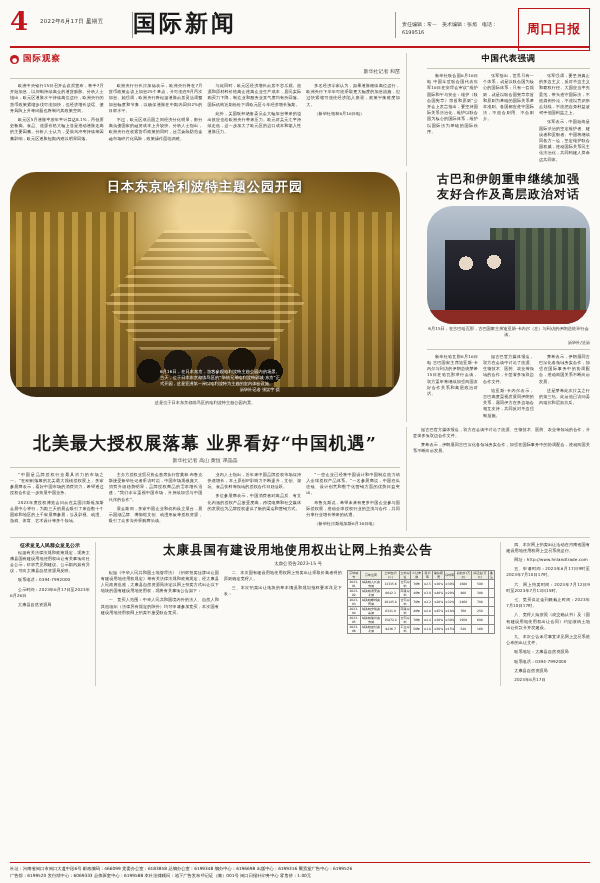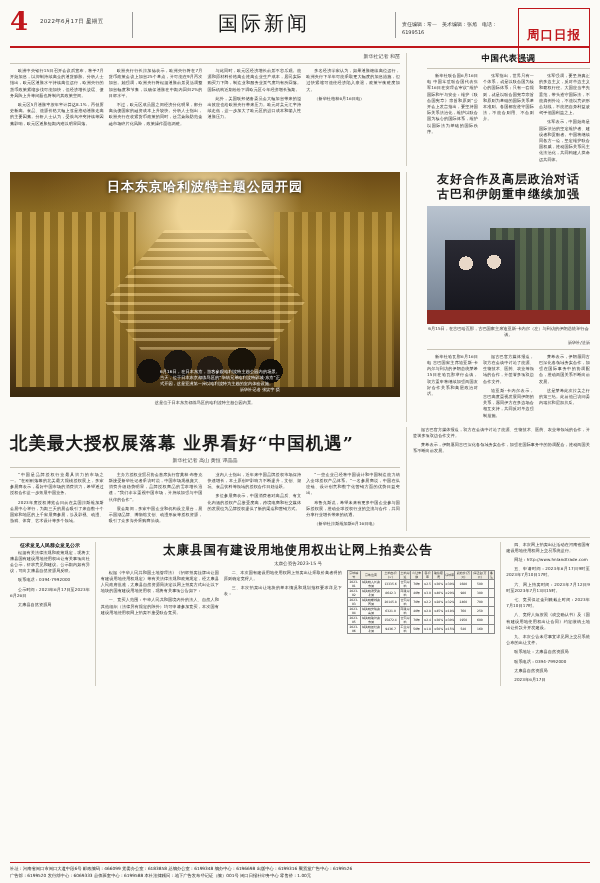--- a/index.html
+++ b/index.html
@@ -11,24 +11,24 @@
     overflow:hidden;
     position:relative;
   }
   .page{position:relative;width:600px;height:883px;box-sizing:border-box;padding:8px 10px 0 10px;}
 
   
   .masthead{display:flex;align-items:flex-start;height:38px;border-bottom:2px solid #c0171c;position:relative;}
   .pagenum{color:#c0171c;font-size:26px;font-weight:bold;line-height:1;font-family:"DejaVu Serif","Liberation Serif",serif;width:26px;}
   .issuedate{font-size:5.5px;color:#333;padding:10px 0 0 4px;width:92px;letter-spacing:.3px;}
   .vrule{width:1px;background:#999;height:26px;margin-top:4px;}
-  .mast-title{flex:1;text-align:center;font-size:20px;font-weight:normal;letter-spacing:3px;font-family:"DejaVu Serif","Liberation Serif",serif;line-height:30px;}
+  .mast-title{flex:1;text-align:left;font-size:23px;font-weight:bold;letter-spacing:3px;font-family:"DejaVu Serif","Liberation Serif",serif;line-height:30px;}
   .mast-credits{font-size:5px;color:#333;width:116px;padding:12px 0 0 6px;line-height:8px;}
   .logo{width:72px;text-align:center;}
-  .logo-box{border:1.5px solid #c0171c;color:#c0171c;font-size:12.5px;font-weight:bold;padding:18px 2px;letter-spacing:1px;font-family:"DejaVu Serif","Liberation Serif",serif;}
+  .logo-box{border:1.5px solid #c0171c;color:#c0171c;font-size:12.5px;font-weight:bold;padding:12px 2px;letter-spacing:1px;font-family:"DejaVu Serif","Liberation Serif",serif;}
 
   
   .tcol{font-size:4.1px;line-height:6.2px;text-align:justify;color:#2b2b2b;letter-spacing:.1px;}
   .tcol p{margin:0 0 3px 0;text-indent:8px;}
 
   
   .top{display:flex;margin-top:5px;}
   .left-main{width:396px;padding-right:6px;box-sizing:border-box;}
   .right-main{width:184px;padding-left:20px;box-sizing:border-box;border-left:1px solid #cfcbc0;}
 
@@ -57,21 +57,21 @@
   .ali-figs{position:absolute;right:0;top:0;width:96px;height:74px;background:
      radial-gradient(circle at 20% 70%,#6a5a50 0 7px,transparent 7px),
      radial-gradient(circle at 42% 62%,#3a4a6a 0 9px,transparent 9px),
      radial-gradient(circle at 66% 66%,#7a5a4a 0 8px,transparent 8px),
      radial-gradient(circle at 86% 72%,#4a3a5a 0 7px,transparent 7px),
      linear-gradient(180deg,#e8c9d4,#d9b7c6);}
   .ad-cap{font-size:4px;line-height:6px;color:#5a2a2a;margin-top:3px;text-align:justify;}
   .ad-sign{font-size:4px;color:#5a2a2a;text-align:right;margin-top:2px;}
 
   
-  .photo{position:relative;overflow:hidden;background:#2a1f14;}
+  .photo{position:relative;overflow:hidden;background:#2a1f14;border-radius:26px;}
   .photo .ptitle{position:absolute;top:6px;left:0;right:0;text-align:center;color:#fff;font-size:13px;font-weight:bold;letter-spacing:1px;text-shadow:0 0 4px #000;font-family:"DejaVu Serif","Liberation Serif",serif;}
   .pcap{font-size:4.2px;line-height:6px;color:#fff;text-align:justify;}
   .pcap-dark{font-size:4.2px;line-height:6px;color:#333;text-align:center;margin-top:2px;}
 
   .harry{height:225px;background:
     radial-gradient(ellipse at 50% 18%,rgba(255,230,170,.85) 0 10%,rgba(180,140,60,.25) 35%,transparent 60%),
     linear-gradient(180deg,#6b4a16 0%,#8a6a22 18%,#a7832c 35%,#8b6a22 55%,#5e441a 80%,#3b2a10 100%);
     position:relative;}
   .harry .pillars{position:absolute;left:6px;top:40px;width:120px;height:175px;
     background:repeating-linear-gradient(90deg,#c8a24a 0 6px,#8a6a22 6px 14px);opacity:.75;}
@@ -98,21 +98,21 @@
   .cuba .men{position:absolute;left:18px;bottom:6px;width:70px;height:78px;
     background:radial-gradient(circle at 30% 30%,#e8d8c8 0 7px,transparent 7px),
                radial-gradient(circle at 70% 28%,#e8d8c8 0 7px,transparent 7px),
                linear-gradient(180deg,#2a2a33,#15151c);}
   .cuba .carpet{position:absolute;left:0;right:0;bottom:0;height:14px;background:#8c2b24;}
 
   
   .mid{display:flex;margin-top:5px;}
   .mid-left{width:396px;padding-right:6px;box-sizing:border-box;}
   .mid-right{width:184px;padding-left:6px;box-sizing:border-box;border-left:1px solid #cfcbc0;}
-  .headline2{font-size:17.5px;font-weight:bold;letter-spacing:1px;font-family:"DejaVu Serif","Liberation Serif",serif;margin:4px 0 2px;}
+  .headline2{font-size:17.5px;font-weight:bold;text-align:center;letter-spacing:1px;font-family:"DejaVu Serif","Liberation Serif",serif;margin:4px 0 2px;}
 
   
   .bottom{margin-top:6px;border-top:1px solid #cfcbc0;padding-top:4px;display:flex;}
   .bt-left{width:86px;padding-right:5px;box-sizing:border-box;}
   .bt-mid{width:412px;padding:0 5px;box-sizing:border-box;border-left:1px solid #cfcbc0;border-right:1px solid #cfcbc0;}
   .bt-right{width:90px;padding-left:5px;box-sizing:border-box;}
   .notice-title{font-size:12.5px;font-weight:bold;text-align:center;letter-spacing:1px;font-family:"DejaVu Serif","Liberation Serif",serif;}
   .notice-sub{font-size:4.6px;text-align:center;margin:2px 0 4px;color:#333;}
   table.nt{border-collapse:collapse;width:100%;font-size:3px;}
   table.nt th,table.nt td{border:.5px solid #8a8a8a;padding:0;height:6px;text-align:center;color:#222;}
@@ -134,20 +134,24 @@
     <div class="vrule"></div>
     <div class="mast-credits">责任编辑：常一　美术编辑：张旭　电话：6199516</div>
     <div class="logo">
       <div class="logo-box">周口日报</div>
     </div>
   </div>
 
   <div class="top">
 
     <div class="left-main">
+      <div class="tagwrap">
+        <div class="tagdot">●</div>
+        <div class="tagtxt">国际观察</div>
+      </div>
       <div class="byline">新华社记者 和苗</div>
       <div class="sep"></div>
       <div class="cols4">
         <div class="tcol">
           <p>欧洲中央银行15日召开会议后宣布，将于7月开始加息，以抑制持续高企的通货膨胀。分析人士指出，欧元区通胀水平持续高位运行，欧洲央行的货币政策紧缩步伐可能加快，但经济增长放缓、债务风险上升等问题也将制约其政策空间。</p>
           <p>欧元区5月通胀率按年率计算达8.1%，再创历史新高。食品、能源价格大幅上涨是推动通胀走高的主要因素。分析人士认为，受俄乌冲突持续等因素影响，欧元区通胀短期内难以明显回落。</p>
         </div>
         <div class="tcol">
           <p>欧洲央行行长拉加德表示，欧洲央行将在7月货币政策会议上加息25个基点，并可能在9月再次加息。她强调，欧洲央行将根据通胀前景灵活调整加息幅度和节奏，以确保通胀在中期内回归2%的目标水平。</p>
           <p>不过，欧元区成员国之间经济分化明显，部分高负债国家的融资成本上升较快。分析人士指出，欧洲央行在收紧货币政策的同时，还需兼顾防范金融市场碎片化风险，政策操作面临两难。</p>
@@ -193,22 +197,22 @@
         <div class="capbox">
           <div class="pcap">6月16日，在日本东京，游客参观哈利波特主题公园内的场景。当天，位于日本东京都练马区的“华纳兄弟哈利波特影城·东京”正式开园，这是亚洲第一座以哈利波特为主题的室内体验设施。</div>
           <div class="pcap" style="text-align:right">新华社记者 张笑宇 摄</div>
         </div>
       </div>
       <div class="ad-cap2">这是位于日本东京都练马区的哈利波特主题公园内景。</div>
     </div>
 
     <div class="right-main">
       <div class="rhead2" style="font-size:12px;line-height:15px;margin-bottom:4px;">
+        <div>古巴和伊朗重申继续加强</div>
         <div>友好合作及高层政治对话</div>
-        <div>古巴和伊朗重申继续加强</div>
       </div>
       <div class="photo cuba">
         <div class="guards"></div>
         <div class="men"></div>
         <div class="carpet"></div>
       </div>
       <div class="pcap-dark">6月15日，在古巴哈瓦那，古巴国家主席迪亚斯-卡内尔（左）与到访的伊朗总统举行会谈。</div>
       <div class="pcap-dark" style="text-align:right">新华社/法新</div>
       <div class="sep"></div>
       <div class="cols3">

